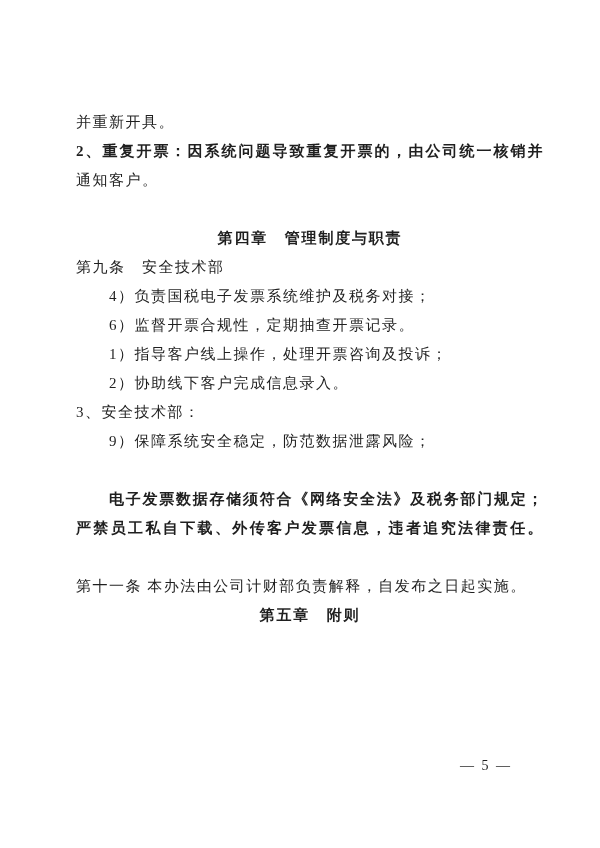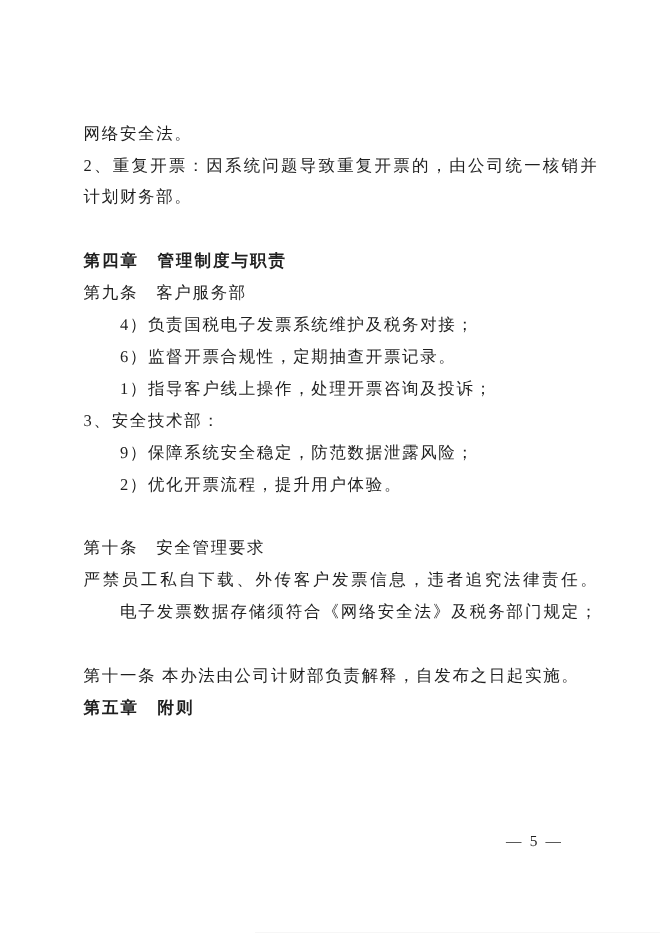--- a/index.html
+++ b/index.html
@@ -28,23 +28,25 @@
   }
   .line {
     height: 29px;
     white-space: nowrap;
     text-align: left;
   }
   .line.fill {
     white-space: normal;
     text-align: justify;
     text-align-last: justify;
+    font-weight: bold;
   }
   .line.heading {
     font-weight: bold;
+    text-align: center;
     white-space: nowrap;
     letter-spacing: 1.8px;
   }
   .line.indent1 {
     padding-left: 33px;
   }
   .line.first-indent {
     text-indent: 33px;
   }
   .page-number {
@@ -57,38 +59,37 @@
     color: #1f1f1f;
     white-space: nowrap;
   }
 </style>
 </head>
 <body>
 
 <div class="page">
 
   <div class="doc">
-    <div class="line">网络安全法。</div>
+    <div class="line">并重新开具。</div>
     <div class="line fill">2、重复开票：因系统问题导致重复开票的，由公司统一核销并</div>
-    <div class="line">计划财务部。</div>
+    <div class="line">通知客户。</div>
     <div class="line"></div>
 
     <div class="line heading">第四章　管理制度与职责</div>
-    <div class="line">第九条　客户服务部</div>
+    <div class="line">第九条　安全技术部</div>
     <div class="line indent1">4）负责国税电子发票系统维护及税务对接；</div>
     <div class="line indent1">6）监督开票合规性，定期抽查开票记录。</div>
     <div class="line indent1">1）指导客户线上操作，处理开票咨询及投诉；</div>
+    <div class="line indent1">2）协助线下客户完成信息录入。</div>
     <div class="line">3、安全技术部：</div>
     <div class="line indent1">9）保障系统安全稳定，防范数据泄露风险；</div>
-    <div class="line indent1">2）优化开票流程，提升用户体验。</div>
     <div class="line"></div>
 
-    <div class="line">第十条　安全管理要求</div>
+    <div class="line fill first-indent">电子发票数据存储须符合《网络安全法》及税务部门规定；</div>
     <div class="line fill">严禁员工私自下载、外传客户发票信息，违者追究法律责任。</div>
-    <div class="line fill first-indent">电子发票数据存储须符合《网络安全法》及税务部门规定；</div>
     <div class="line"></div>
 
     <div class="line">第十一条 本办法由公司计财部负责解释，自发布之日起实施。</div>
     <div class="line heading">第五章　附则</div>
   </div>
 
   <div class="page-number">— 5 —</div>
 
 </div>
 

